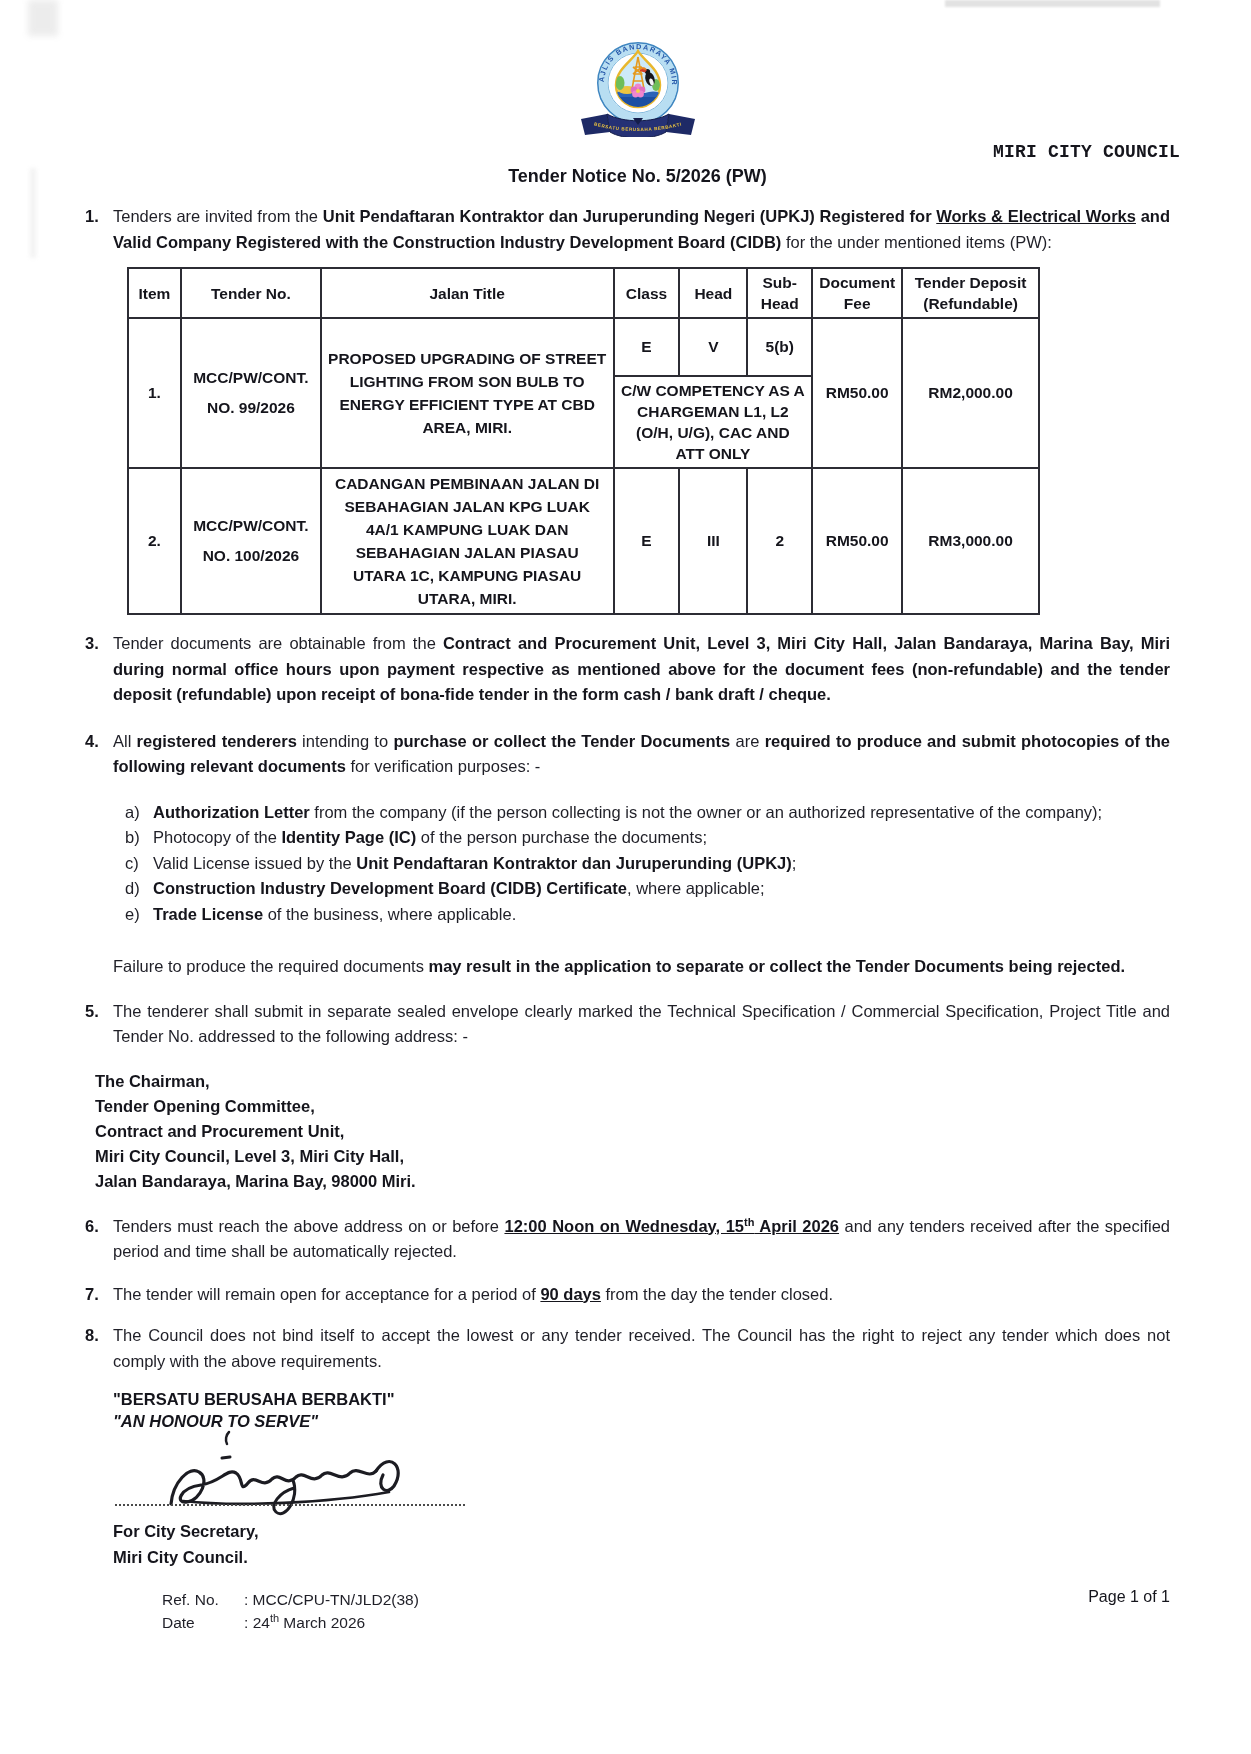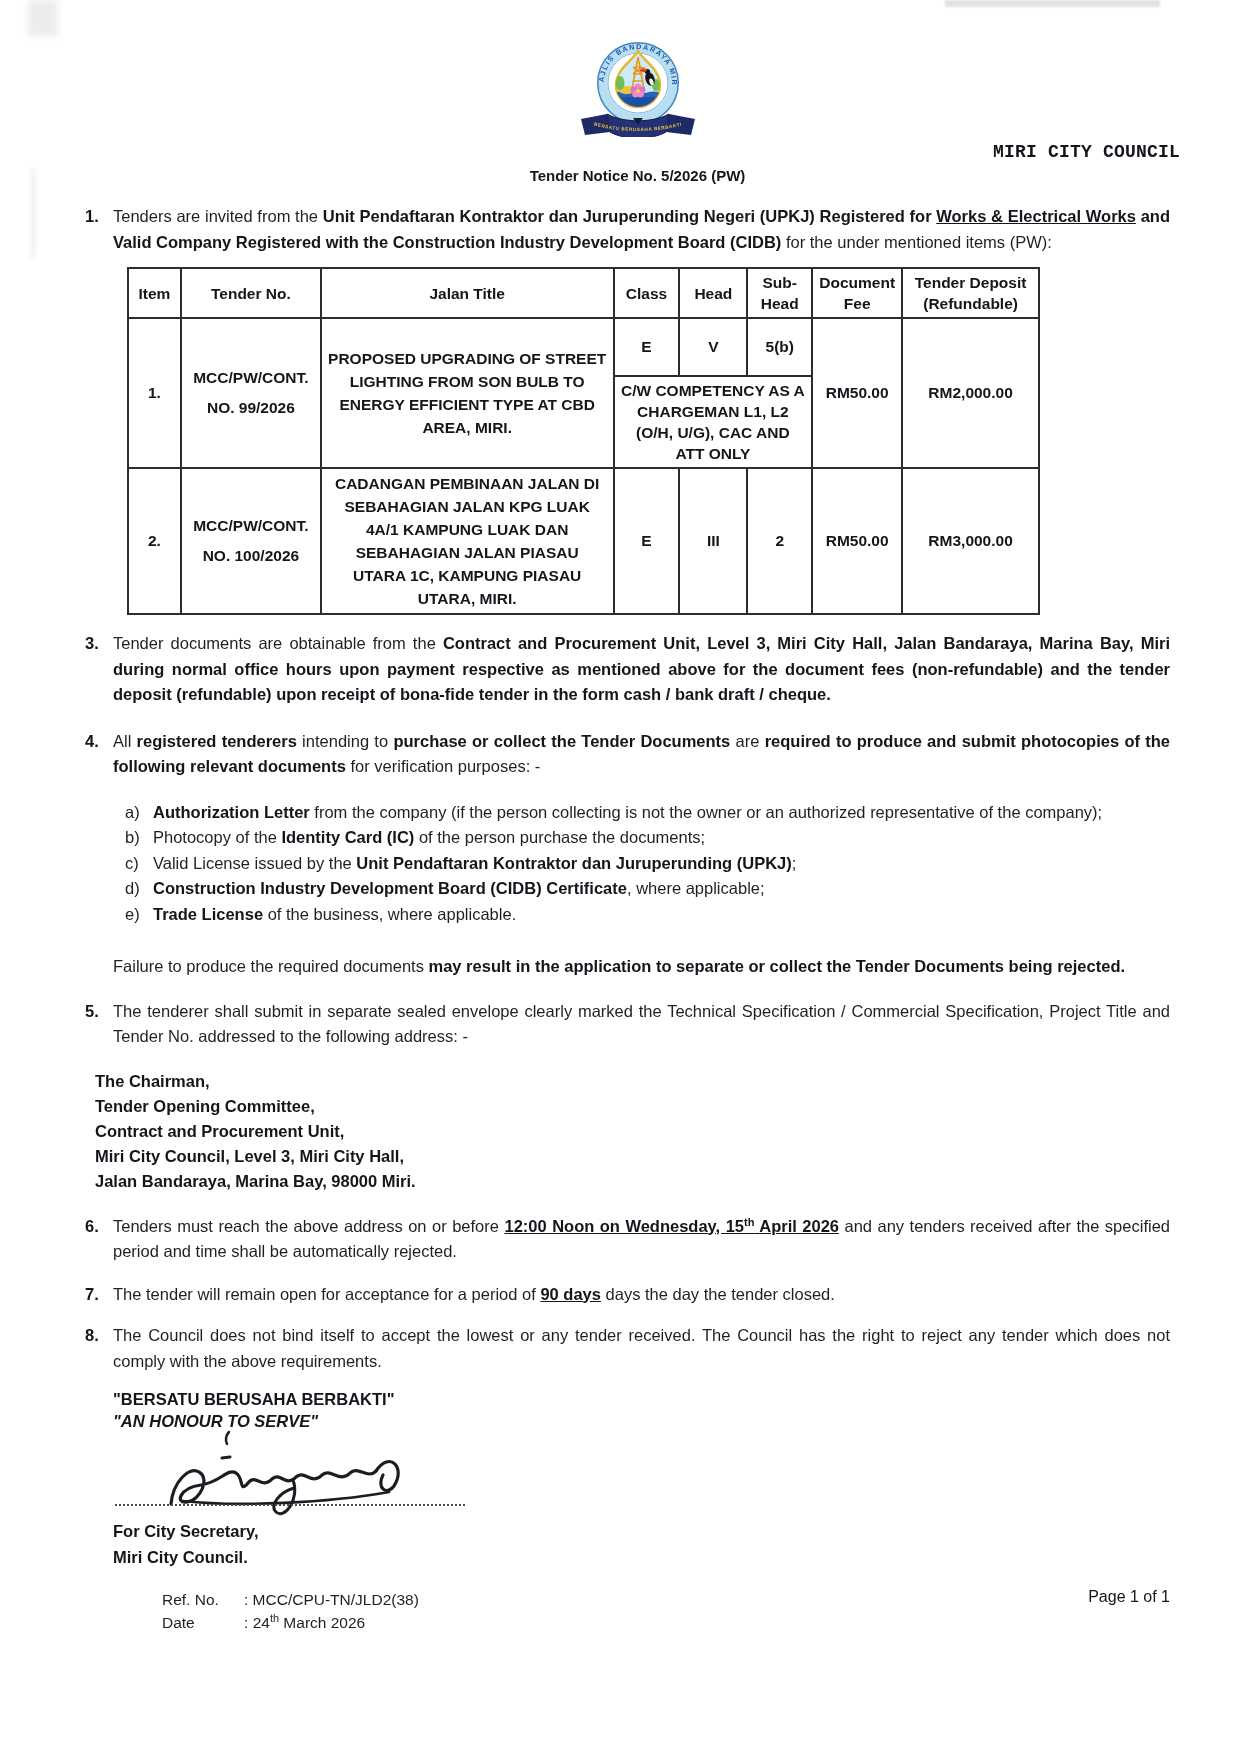--- a/index.html
+++ b/index.html
@@ -17,21 +17,21 @@
   
   .artifact { position:absolute; background:#9a9a9a; }
   .artifact.tl { left:28px; top:0; width:30px; height:36px; opacity:.18; filter:blur(3px); }
   .artifact.tr { left:945px; top:0; width:215px; height:7px; opacity:.28; filter:blur(1px); }
   .artifact.lm { left:30px; top:168px; width:6px; height:90px; opacity:.12; filter:blur(2px); }
 
   .content { position:absolute; left:85px; top:0; width:1085px; }
 
   .logo-wrap { margin-top:33px; text-align:center; transform:translateX(10px); height:104px; }
   .org-name { margin-top:4px; text-align:right; font-size:18px; line-height:22px; font-weight:bold; color:#15151c; letter-spacing:.2px; transform:translateX(10px);font-family:Liberation Mono, monospace; }
-  .notice-title { margin-top:2px; text-align:center; font-size:15px; line-height:22px; font-weight:bold; color:#15151c; transform:translateX(10px); }
+  .notice-title { margin-top:2px; text-align:center; font-size:18px; line-height:22px; font-weight:bold; color:#15151c; transform:translateX(10px); }
 
   .para { display:flex; font-size:16.5px; line-height:25.5px; }
   .para .num { width:28px; flex:0 0 28px; font-weight:bold; color:#15151c; }
   .para .ptext { flex:1; text-align:justify; }
   b, .b { font-weight:bold; color:#15151c; }
   .u { text-decoration:underline; }
   sup { font-size:11px; vertical-align:super; line-height:0; }
 
   .p1 { margin-top:17px; }
   .p3 { margin-top:16px; }
@@ -232,21 +232,21 @@
       <div class="ptext"><span>All </span><span class="b">registered tenderers</span><span> intending to </span><span class="b">purchase or collect the Tender Documents</span><span> are </span><span class="b">required to produce and submit photocopies of the following relevant documents</span><span> for verification purposes: -</span></div>
     </div>
 
     <div class="list">
       <div class="li">
         <span class="let">a)</span>
         <div class="ltext"><span class="b">Authorization Letter</span><span> from the company (if the person collecting is not the owner or an authorized representative of the company);</span></div>
       </div>
       <div class="li">
         <span class="let">b)</span>
-        <div class="ltext"><span>Photocopy of the </span><span class="b">Identity Card (IC)</span><span> of the person purchase the documents;</span></div>
+        <div class="ltext"><span>Photocopy of the </span><span class="b">Identity Page (IC)</span><span> of the person purchase the documents;</span></div>
       </div>
       <div class="li">
         <span class="let">c)</span>
         <div class="ltext"><span>Valid License issued by the </span><span class="b">Unit Pendaftaran Kontraktor dan Juruperunding (UPKJ)</span><span>;</span></div>
       </div>
       <div class="li">
         <span class="let">d)</span>
         <div class="ltext"><span class="b">Construction Industry Development Board (CIDB) Certificate</span><span>, where applicable;</span></div>
       </div>
       <div class="li">
@@ -270,21 +270,21 @@
       <div>Jalan Bandaraya, Marina Bay, 98000 Miri.</div>
     </div>
 
     <div class="para p6">
       <span class="num">6.</span>
       <div class="ptext"><span>Tenders must reach the above address on or before </span><span class="b u"><span>12:00 Noon on Wednesday, 15</span><sup>th</sup><span> April 2026</span></span><span> and any tenders received after the specified period and time shall be automatically rejected.</span></div>
     </div>
 
     <div class="para p7">
       <span class="num">7.</span>
-      <div class="ptext"><span>The tender will remain open for acceptance for a period of </span><span class="b u">90 days</span><span> days the day the tender closed.</span></div>
+      <div class="ptext"><span>The tender will remain open for acceptance for a period of </span><span class="b u">90 days</span><span> from the day the tender closed.</span></div>
     </div>
 
     <div class="para p8">
       <span class="num">8.</span>
       <div class="ptext">The Council does not bind itself to accept the lowest or any tender received. The Council has the right to reject any tender which does not comply with the above requirements.</div>
     </div>
 
     <div class="motto">
       <div class="line1">"BERSATU BERUSAHA BERBAKTI"</div>
       <div class="line2">"AN HONOUR TO SERVE"</div>

